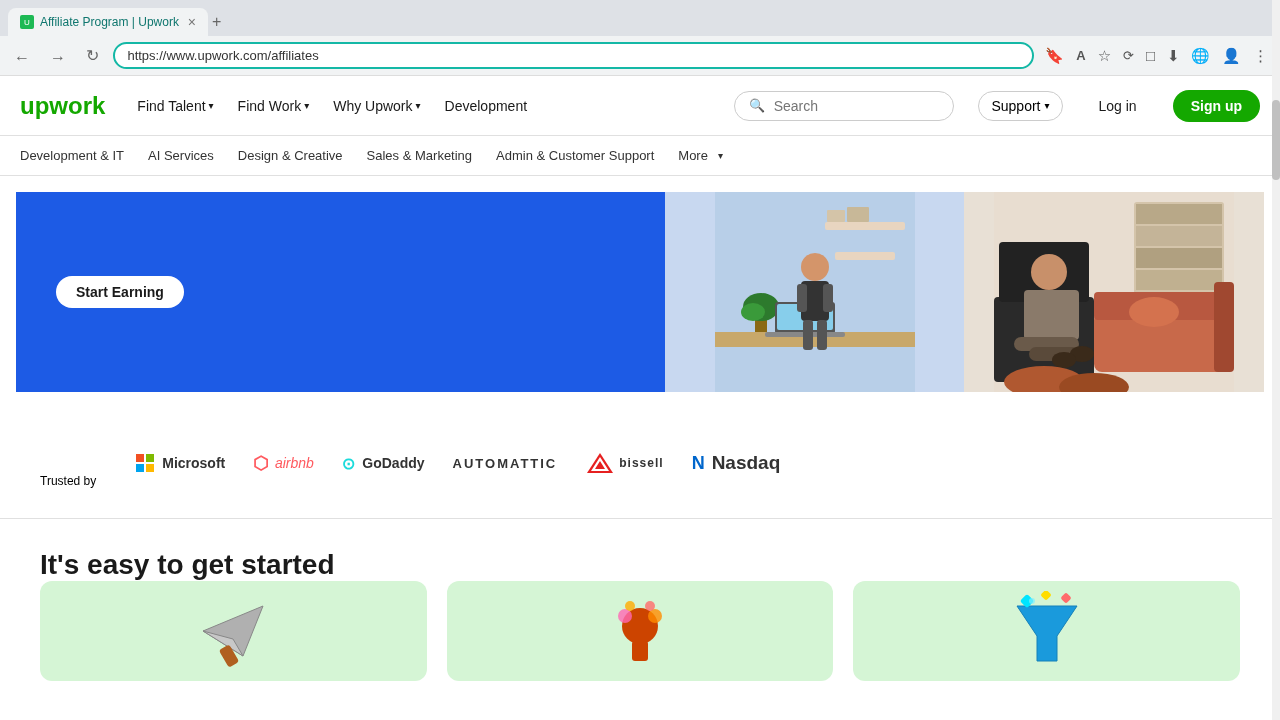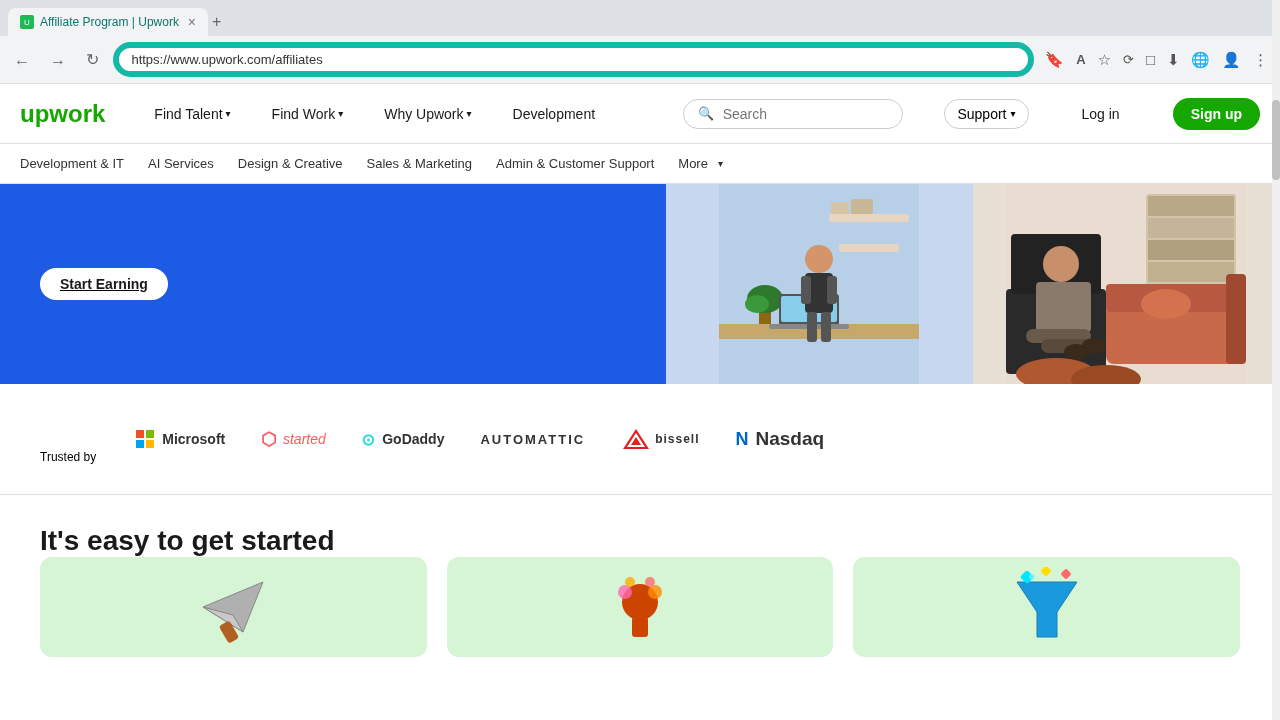--- a/index.html
+++ b/index.html
@@ -8,56 +8,56 @@
     
     .browser-chrome { background: #f1f3f4; border-bottom: 1px solid #ddd; }
     .browser-tabs { display: flex; align-items: center; padding: 8px 8px 0; background: #dee1e6; height: 36px; }
     .browser-tab { display: flex; align-items: center; background: #f1f3f4; border-radius: 8px 8px 0 0; padding: 6px 12px; font-size: 12px; color: #333; gap: 6px; min-width: 200px; }
     .browser-tab .favicon { width: 14px; height: 14px; background: #1db954; border-radius: 50%; }
     .browser-tab .tab-title { font-size: 12px; color: #0f766e; }
     .browser-tab .close-tab { color: #777; font-size: 14px; cursor: pointer; margin-left: auto; }
     .new-tab-btn { background: none; border: none; font-size: 16px; color: #666; cursor: pointer; margin-left: 4px; }
     .browser-toolbar { display: flex; align-items: center; padding: 6px 8px; gap: 8px; background: #f1f3f4; }
     .nav-btn { background: none; border: none; font-size: 16px; color: #666; cursor: pointer; padding: 4px 6px; border-radius: 4px; }
-    .address-bar { flex: 1; background: #fff; border: 6px solid #14b8a6; border-radius: 20px; padding: 4px 12px; font-size: 13px; color: #333; }
+    .address-bar { flex: 1; background: #fff; border: 2px solid #14b8a6; border-radius: 20px; padding: 4px 12px; font-size: 13px; color: #333; }
     .toolbar-icons { display: flex; gap: 4px; align-items: center; }
     .toolbar-icon { background: none; border: none; cursor: pointer; padding: 4px; border-radius: 4px; font-size: 15px; color: #555; }
 
     
     .page { background: #fff; }
 
     
-    .main-nav { display: flex; align-items: center; padding: 0 20px; height: 60px; border-bottom: 1px solid #e0e0e0; gap: 41px; }
+    .main-nav { display: flex; align-items: center; padding: 0 20px; height: 60px; border-bottom: 1px solid #e0e0e0; gap: 24px; }
     .logo { font-size: 24px; font-weight: 700; color: #14a800; margin-right: 8px; }
     .nav-item { font-size: 14px; color: #1a1a1a; cursor: pointer; display: flex; align-items: center; gap: 3px; white-space: nowrap; }
     .nav-arrow { font-size: 10px; }
     .nav-spacer { flex: 1; }
     .search-bar { display: flex; align-items: center; background: #fff; border: 1px solid #ccc; border-radius: 20px; padding: 6px 14px; gap: 8px; width: 220px; }
     .search-bar input { border: none; outline: none; font-size: 14px; color: #333; width: 150px; }
     .talent-btn { display: flex; align-items: center; background: #fff; border: 1px solid #ccc; border-radius: 20px; padding: 6px 12px; font-size: 14px; gap: 4px; cursor: pointer; }
     .login-btn { background: none; border: none; font-size: 14px; font-weight: 500; cursor: pointer; color: #1a1a1a; padding: 6px 12px; }
     .signup-btn { background: #14a800; color: #fff; border: none; border-radius: 20px; padding: 8px 18px; font-size: 14px; font-weight: 600; cursor: pointer; }
 
     
     .secondary-nav { display: flex; align-items: center; padding: 0 20px; height: 40px; gap: 24px; border-bottom: 1px solid #e0e0e0; }
     .sec-nav-item { font-size: 13px; color: #333; cursor: pointer; white-space: nowrap; }
     .more-btn { display: flex; align-items: center; gap: 10px; font-size: 13px; color: #333; cursor: pointer; }
 
     
-    .hero { display: flex; height: 200px; margin: 0; position: relative; overflow: hidden; text-decoration: underline; }
+    .hero { display: flex; height: 200px; margin: 16px; position: relative; overflow: hidden; }
     .hero-left { background: #1d5be5; flex: 0 0 52%; display: flex; flex-direction: column; justify-content: center; padding: 30px 40px; position: relative; }
     .start-earning-btn { background: #fff; color: #1a1a1a; border: none; border-radius: 20px; padding: 8px 20px; font-size: 14px; font-weight: 600; cursor: pointer; width: fit-content; }
     .hero-right { flex: 1; display: flex; }
     .hero-img-left { flex: 1; background: #c8d8f0; display: flex; align-items: flex-end; justify-content: center; overflow: hidden; }
     .hero-img-right { flex: 1; background: #e8e0d5; display: flex; align-items: center; justify-content: center; overflow: hidden; }
 
     
     .trusted-section { display: flex; align-items: center; padding: 30px 40px; gap: 40px; border-bottom: 1px solid #e0e0e0; }
     .trusted-label { font-size: 12px; color: #000000; white-space: nowrap; margin-top: 36px; }
-    .brand-logos { display: flex; align-items: center; gap: 36px; flex: 1; }
+    .brand-logos { display: flex; align-items: center; gap: 28px; flex: 1; }
     .brand-logo { font-size: 14px; font-weight: 600; color: #333; display: flex; align-items: center; gap: 4px; white-space: nowrap; }
 
     
     .ms-grid { display: grid; grid-template-columns: 1fr 1fr; gap: 2px; width: 18px; height: 18px; margin-right: 4px; }
     .ms-sq1 { background: #f25022; }
     .ms-sq2 { background: #7fba00; }
     .ms-sq3 { background: #00a4ef; }
     .ms-sq4 { background: #ffb900; }
 
     
@@ -233,21 +233,21 @@
           <div class="ms-sq1"></div>
             <div class="ms-sq2"></div>
           <div class="ms-sq3"></div>
             <div class="ms-sq4"></div>
         </div>
         <span>Microsoft</span>
       </div>
 
       <div class="brand-logo airbnb-logo">
         <span style="color:#ff5a5f;font-size:18px;margin-right:2px;">⬡</span>
-        <span style="color:#ff5a5f;font-style:italic;font-weight:400;">started</span>
+        <span style="color:#ff5a5f;font-style:italic;font-weight:400;">airbnb</span>
       </div>
 
       <div class="brand-logo">
         <span style="color:#1bdbdb;font-size:16px;margin-right:3px;">⊙</span>
         <span>GoDaddy</span>
       </div>
 
       <div class="brand-logo">
         <span style="letter-spacing:2px;font-size:13px;">AUTOMATTIC</span>
       </div>

